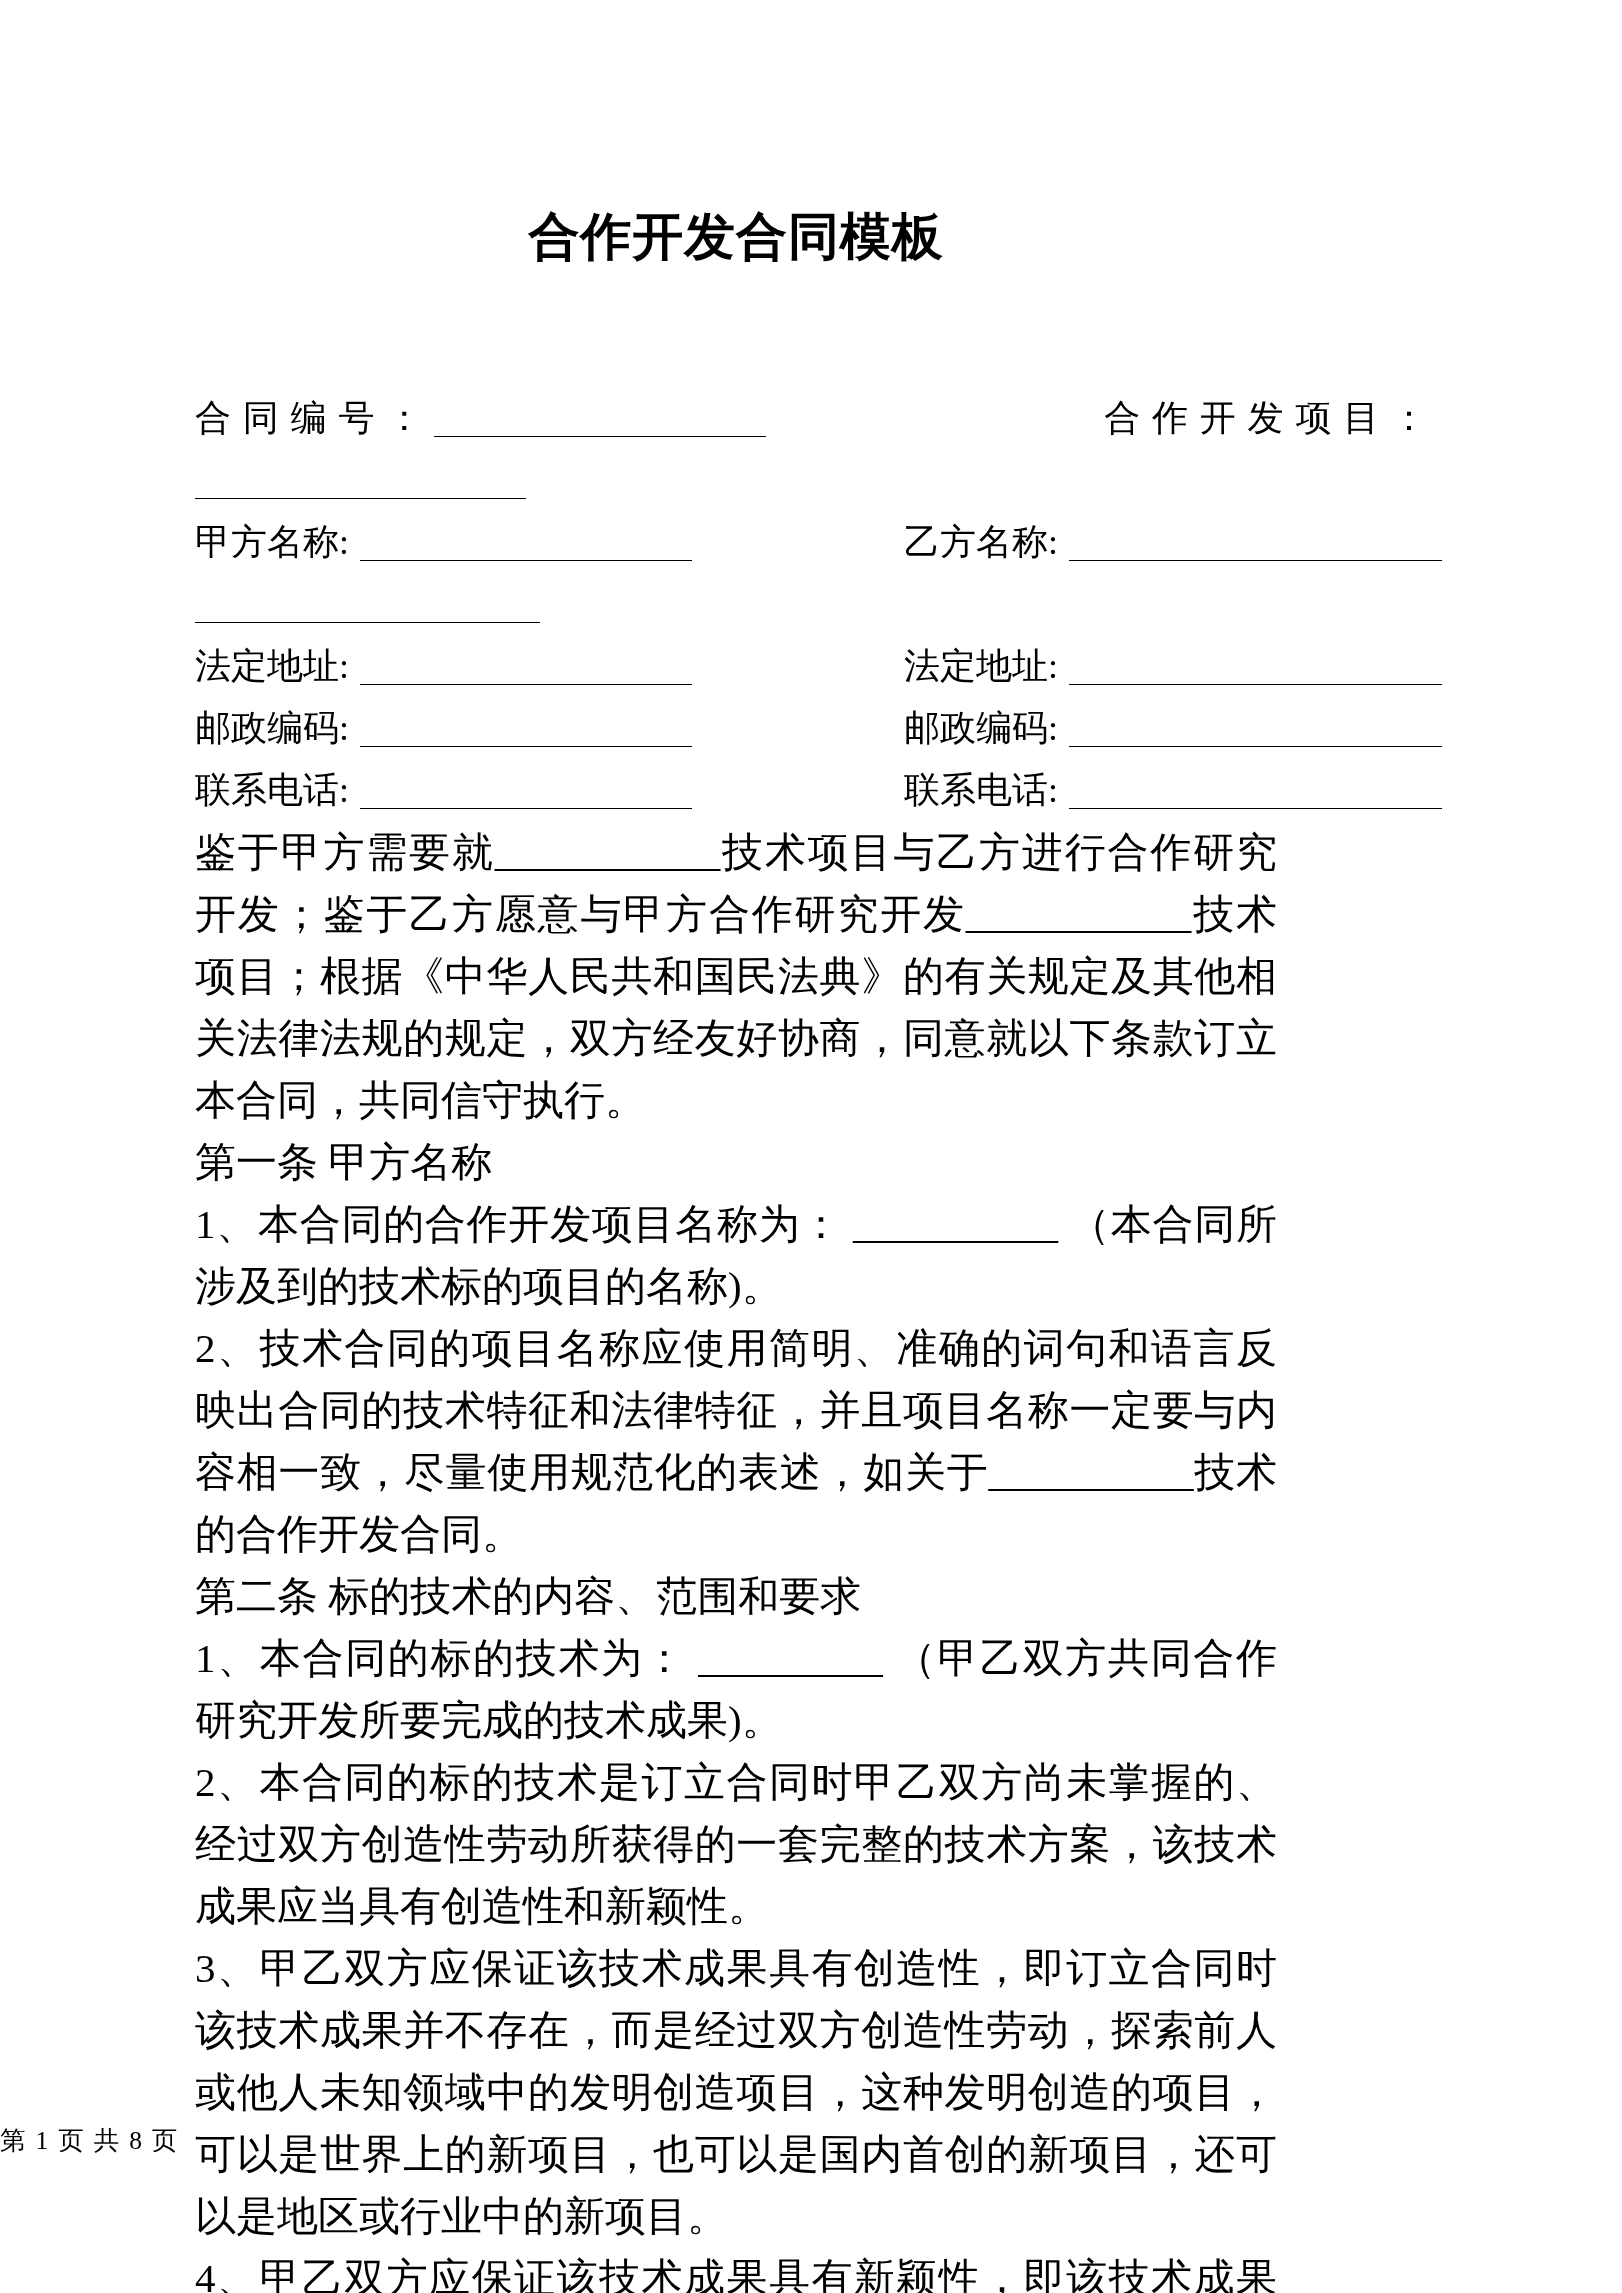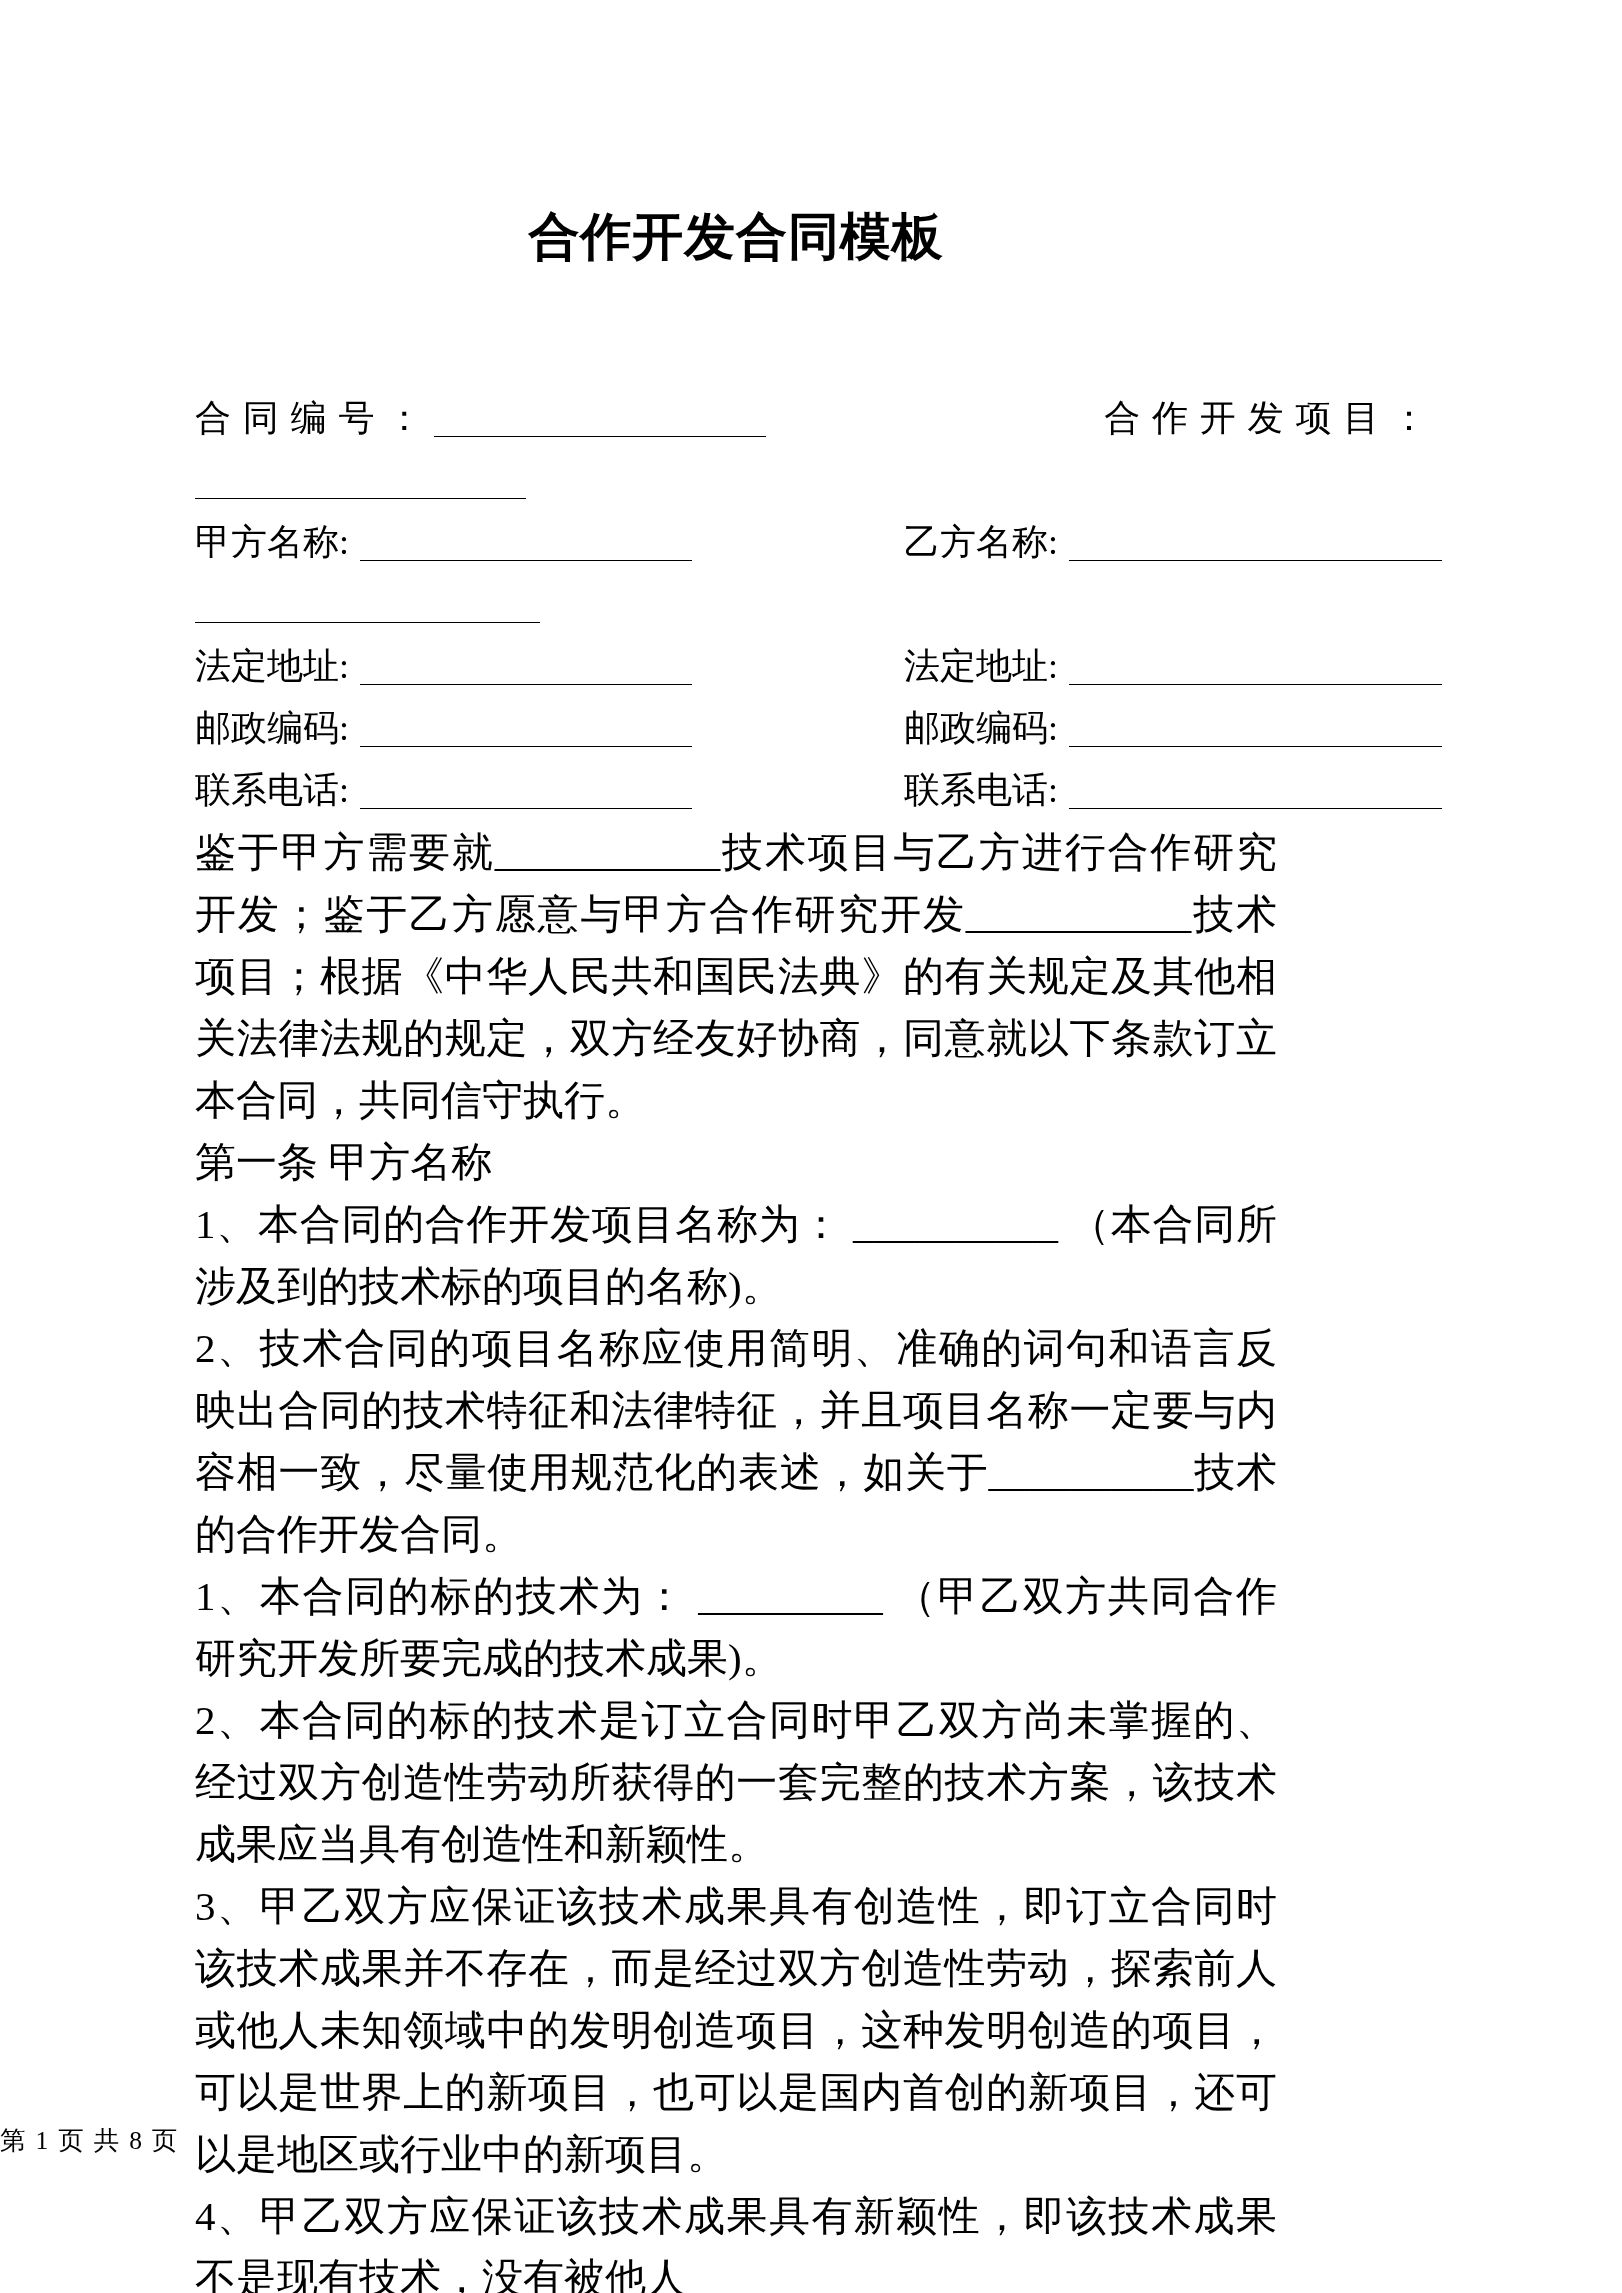--- a/index.html
+++ b/index.html
@@ -96,20 +96,21 @@
       <div class="cell-left"><span>联系电话:</span><span class="blank bw365 gap"></span></div><div class="cell-right"><span>联系电话:</span><span class="blank bw410 gap"></span></div>
     </div>
 
   </div>
 
   <div class="doc-body">
     <p>鉴于甲方需要就___________技术项目与乙方进行合作研究开发；鉴于乙方愿意与甲方合作研究开发___________技术项目；根据《中华人民共和国民法典》的有关规定及其他相关法律法规的规定，双方经友好协商，同意就以下条款订立本合同，共同信守执行。</p>
     <p>第一条 甲方名称</p>
     <p>1、本合同的合作开发项目名称为： __________ （本合同所涉及到的技术标的项目的名称)。</p>
     <p>2、技术合同的项目名称应使用简明、准确的词句和语言反映出合同的技术特征和法律特征，并且项目名称一定要与内容相一致，尽量使用规范化的表述，如关于__________技术的合作开发合同。</p>
+    <p>第二条 标的技术的内容、范围和要求</p>
     <p>1、本合同的标的技术为： _________ （甲乙双方共同合作研究开发所要完成的技术成果)。</p>
     <p>2、本合同的标的技术是订立合同时甲乙双方尚未掌握的、经过双方创造性劳动所获得的一套完整的技术方案，该技术成果应当具有创造性和新颖性。</p>
     <p>3、甲乙双方应保证该技术成果具有创造性，即订立合同时该技术成果并不存在，而是经过双方创造性劳动，探索前人或他人未知领域中的发明创造项目，这种发明创造的项目，可以是世界上的新项目，也可以是国内首创的新项目，还可以是地区或行业中的新项目。</p>
     <p>4、甲乙双方应保证该技术成果具有新颖性，即该技术成果不是现有技术，没有被他人</p>
   </div>
 
   <div class="footer">第 1 页 共 8 页</div>
 
 </div>
 

